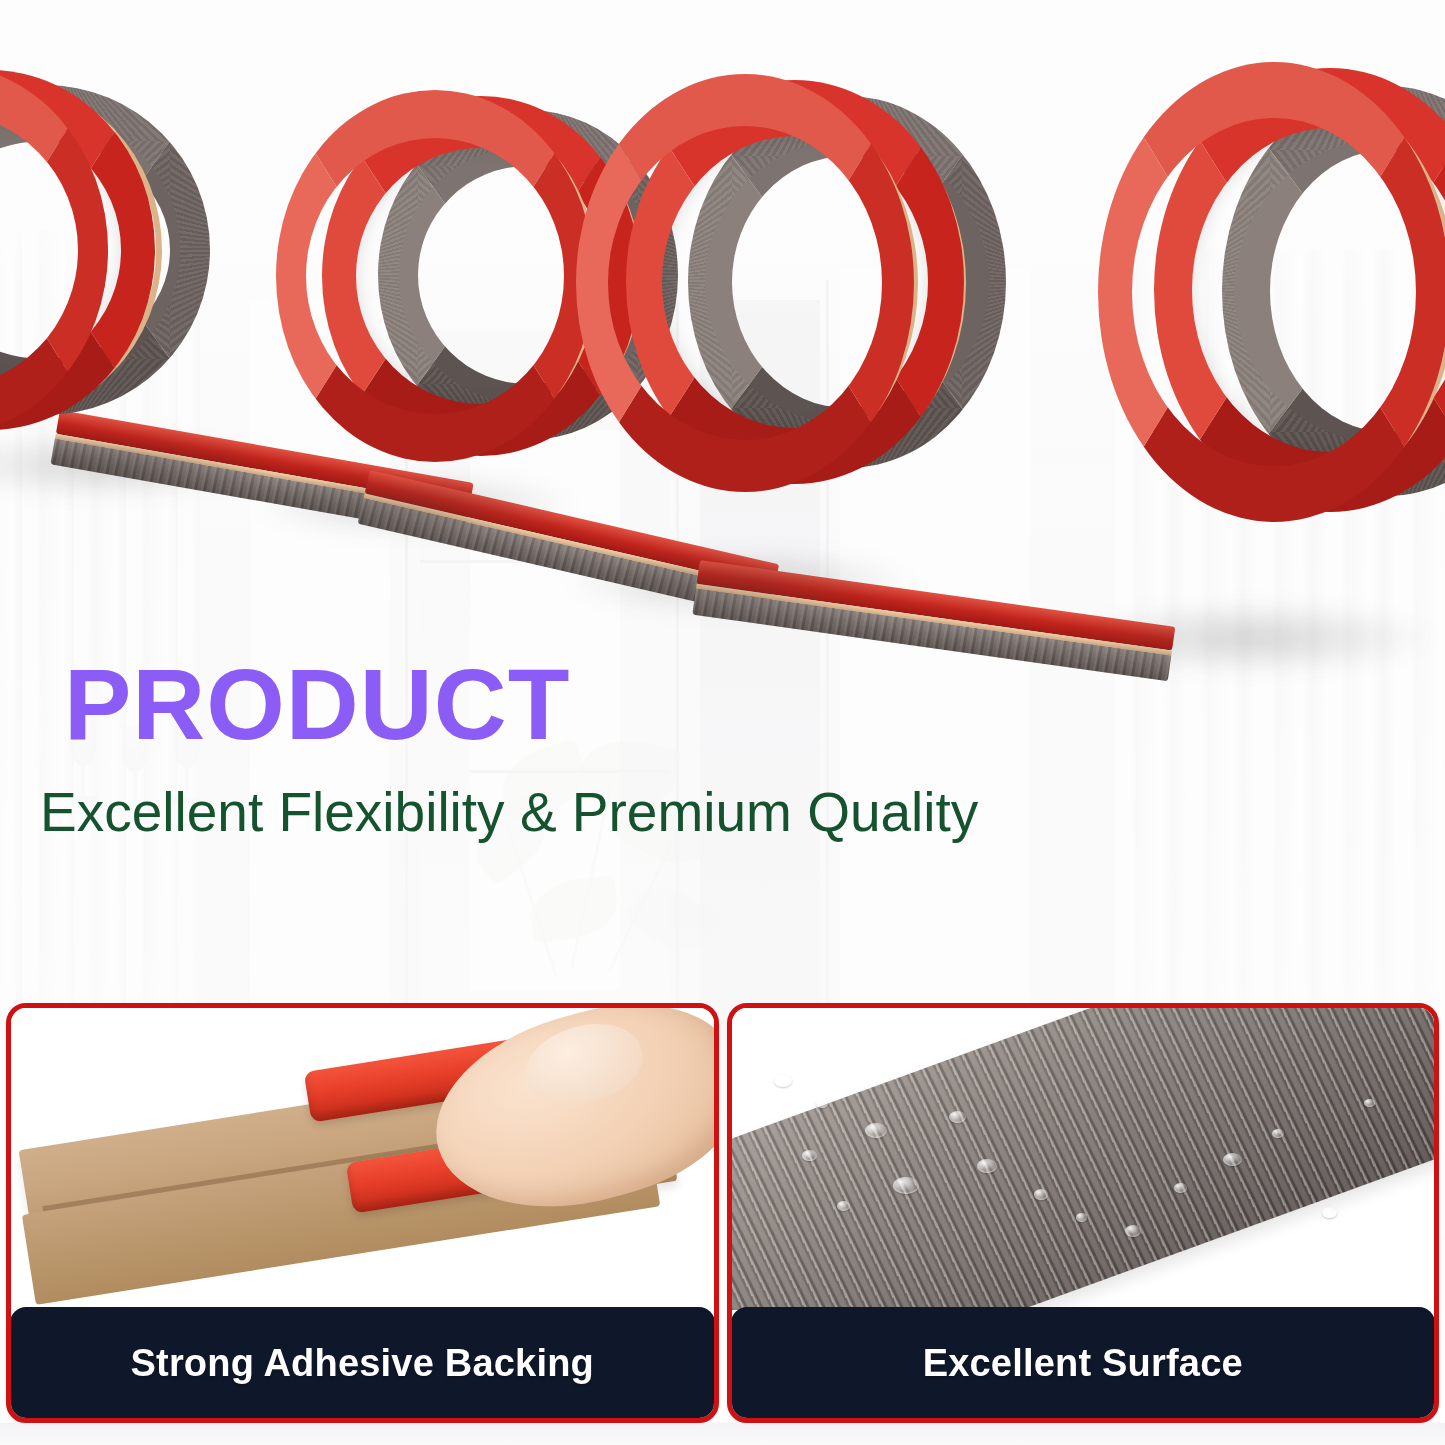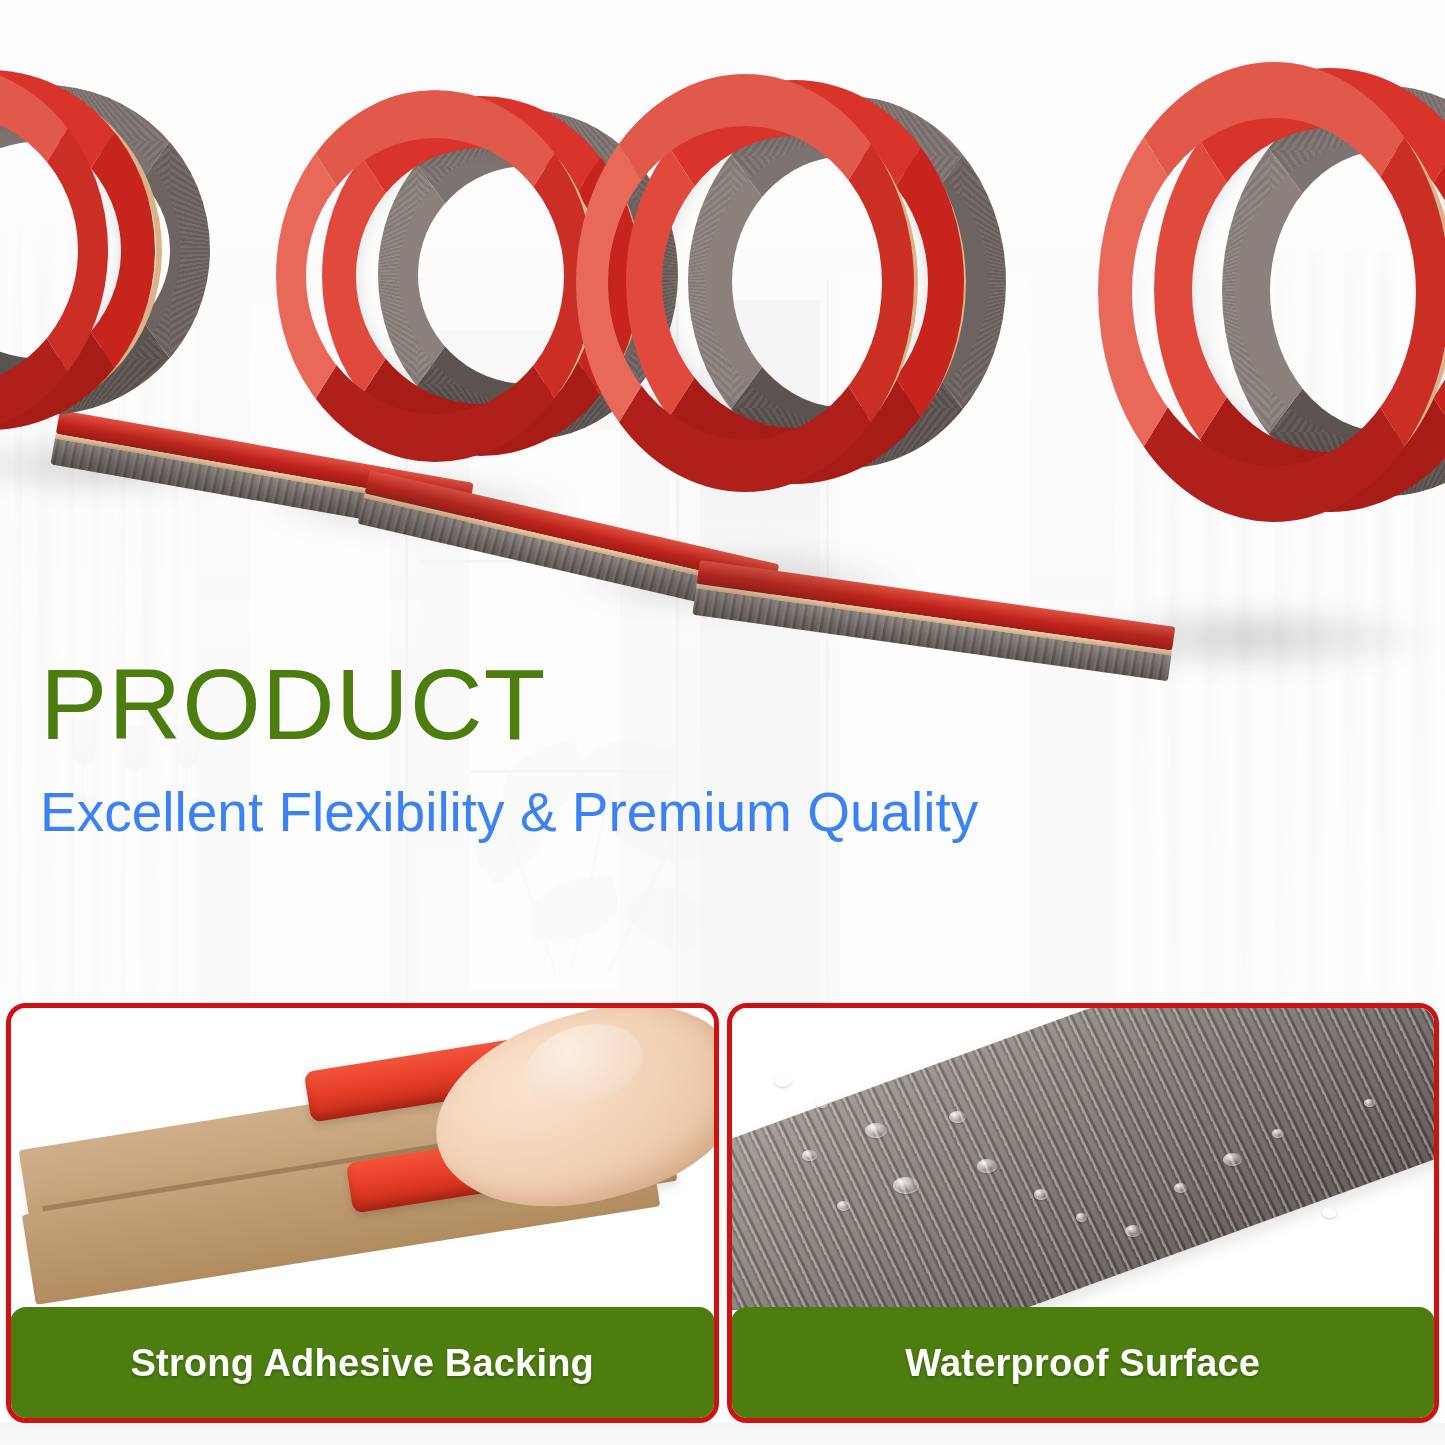--- a/index.html
+++ b/index.html
@@ -156,34 +156,35 @@
     position:absolute; border-radius:50%;
     background:radial-gradient(ellipse at center, rgba(60,55,55,.20), rgba(60,55,55,0) 70%);
     filter:blur(9px);
   }
 
   
   .headline-wrap {
     position:absolute; left:40px; top:655px; width:1120px;
   }
   .headline {
-    color:#4d7c0f;
-    font-weight:normal;
+    color:#8b5cf6;
+    font-weight:bold;
     font-size:101px;
     line-height:.98;
     letter-spacing:1px;
     font-stretch:condensed;
     font-family:"Liberation Sans Narrow","Liberation Sans", sans-serif;
     text-shadow:0 1px 0 rgba(255,255,255,.55);
     transform:scaleX(1.0);
+    margin-left:24px;
   }
   .headline .line2 { display:block; }
   .subhead {
     margin-top:30px;
-    color:#3b82f6;
+    color:#14532d;
     font-size:55px;
     font-weight:400;
     line-height:1.05;
     white-space:nowrap;
     font-family:"Liberation Sans Narrow","Liberation Sans", sans-serif;
   }
 
   
   .panels {
     position:absolute; left:0; top:1003px; width:1445px; height:420px;
@@ -197,21 +198,21 @@
     background:#ffffff;
     overflow:hidden;
     box-shadow:0 1px 3px rgba(0,0,0,.07);
   }
   .panel-img {
     position:absolute; left:0; right:0; top:0; bottom:108px;
     overflow:hidden; background:#ffffff;
   }
   .panel-caption {
     position:absolute; left:-1px; right:-1px; bottom:-1px; height:112px;
-    background:#4d7c0f;
+    background:#0f172a;
     border-radius:16px 16px 16px 16px;
     display:flex; align-items:center; justify-content:center;
   }
   .panel-caption span {
     color:#ffffff;
     font-weight:bold;
     font-size:38px;
     letter-spacing:.2px;
     text-shadow:0 2px 3px rgba(0,0,0,.22);
     font-family:"Liberation Sans Narrow","Liberation Sans", sans-serif;
@@ -481,20 +482,20 @@
         <div class="drop" style="left:43%;top:60%;width:14px;height:11px;"></div>
         <div class="drop" style="left:49%;top:68%;width:11px;height:9px;"></div>
         <div class="drop" style="left:56%;top:72%;width:16px;height:12px;"></div>
         <div class="drop" style="left:63%;top:58%;width:13px;height:10px;"></div>
         <div class="drop" style="left:70%;top:48%;width:19px;height:13px;"></div>
         <div class="drop" style="left:77%;top:40%;width:12px;height:9px;"></div>
         <div class="drop" style="left:84%;top:66%;width:15px;height:11px;"></div>
         <div class="drop" style="left:90%;top:30%;width:11px;height:8px;"></div>
       </div>
       <div class="panel-caption">
-        <span>Waterproof Surface</span>
+        <span>Excellent Surface</span>
       </div>
     </div>
 
   </div>
 
   <div class="below-panels"></div>
 </div>
 
 </body></html>

